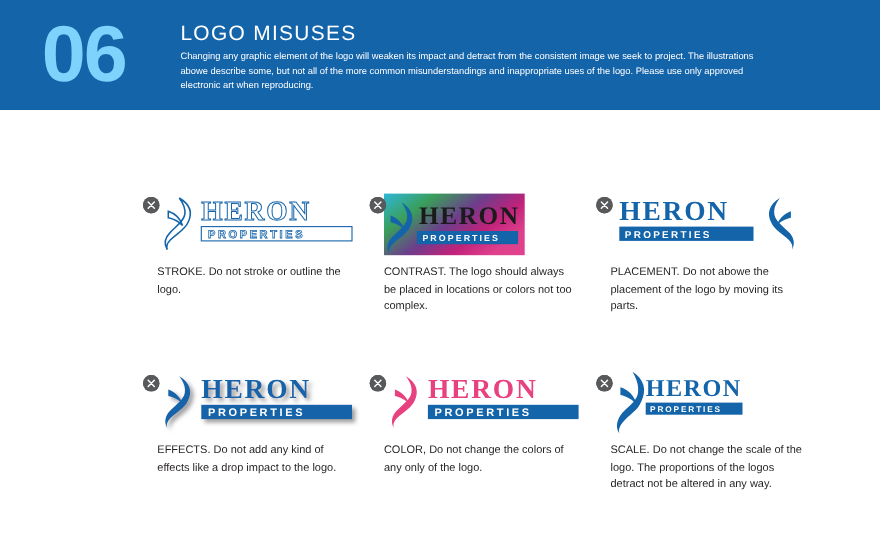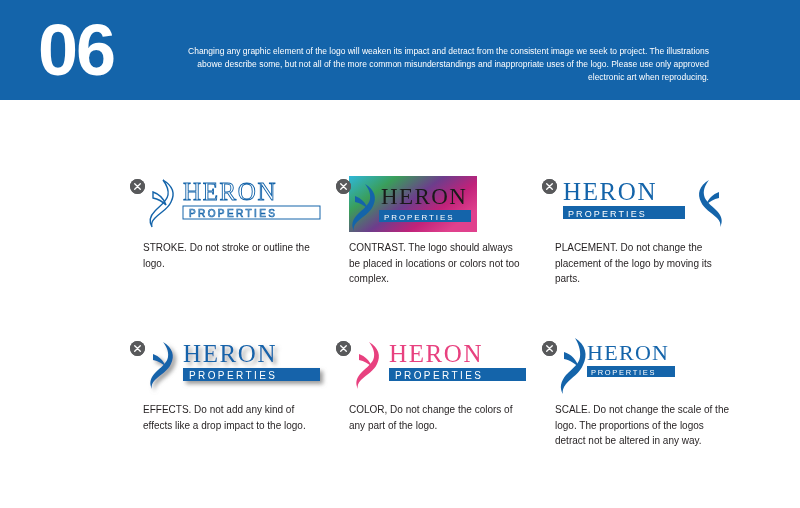--- a/index.html
+++ b/index.html
@@ -25,42 +25,41 @@
     background: #1464aa;
     color: #ffffff;
   }
   .header-number {
     position: absolute;
     left: 38px;
     top: 14px;
     font-size: 72px;
     font-weight: bold;
     letter-spacing: -2px;
-    color: #ffffff;
+    color: #7dd3fc;
     line-height: 1;
     font-family: "Liberation Sans", sans-serif;
   }
   .header-title {
     position: absolute;
     left: 164px;
     top: 20px;
     font-size: 19px;
     letter-spacing: 1.2px;
     font-weight: normal;
     color: #ffffff;
   }
   .header-desc {
     position: absolute;
-    left: 181px;
+    left: 164px;
     top: 45px;
     width: 528px;
     font-size: 8.5px;
     line-height: 1.55;
     color: #ffffff;
-    text-align: right;
   }
 
   
   .grid {
     position: absolute;
     left: 0;
     top: 160px;
     width: 800px;
   }
   .row {
@@ -88,38 +87,40 @@
     z-index: 5;
   }
   .badge svg { display: block; }
 
   .logo-box {
     position: absolute;
     left: 12px;
     top: 12px;
     width: 190px;
     height: 62px;
+    font-weight: bold;
   }
   .logo-box svg { display: block; }
 
   .caption {
     position: absolute;
     left: 12px;
     top: 80px;
     width: 175px;
     font-size: 10px;
     line-height: 1.55;
     color: #231f20;
   }
 </style>
 </head>
 <body>
 
 <div class="header">
   <div class="header-number">06</div>
+  <div class="header-title">LOGO MISUSES</div>
   <div class="header-desc">Changing any graphic element of the logo will weaken its impact and detract from the consistent image we seek to project. The illustrations abowe describe some, but not all of the more common misunderstandings and inappropriate uses of the logo. Please use only approved electronic art when reproducing.</div>
 </div>
 
 <div class="grid">
 
   <div class="row">
 
     <div class="item col1">
       <div class="badge">
         <svg width="15" height="15" viewBox="0 0 15 15">
@@ -185,21 +186,21 @@
             <text x="8" y="28" font-family="Liberation Serif, serif" font-size="25" letter-spacing="1.6" fill="#1464aa">HERON</text>
             <rect x="8" y="34" width="122" height="13" fill="#1464aa"></rect>
             <text x="13" y="44.5" font-family="Liberation Sans, sans-serif" font-size="9" letter-spacing="2.1" fill="#ffffff">PROPERTIES</text>
             <g transform="translate(132,0)">
               <path d="M22 8 C12 14 10 22 14 30 C17 37 24 40 30 46 C33 49 34 52 33 55 C36 50 35 44 30 39 C24 33 18 29 17 23 C16 17 19 12 22 8 Z" fill="#1464aa"></path>
               <path d="M32 20 C26 22 21 27 19 33 C22 30 27 27 32 26 Z" fill="#1464aa"></path>
             </g>
           </g>
         </svg>
       </div>
-      <div class="caption">PLACEMENT. Do not change the placement of the logo by moving its parts.</div>
+      <div class="caption">PLACEMENT. Do not abowe the placement of the logo by moving its parts.</div>
     </div>
   </div>
 
   <div class="row" style="margin-top:22px;">
 
     <div class="item col1">
       <div class="badge">
         <svg width="15" height="15" viewBox="0 0 15 15">
           <circle cx="7.5" cy="7.5" r="7.5" fill="#58595b"></circle>
           <path d="M4.7 4.7 L10.3 10.3 M10.3 4.7 L4.7 10.3" stroke="#ffffff" stroke-width="1.3" stroke-linecap="round"></path>
@@ -235,21 +236,21 @@
         <svg width="190" height="62" viewBox="0 0 190 62">
           <g>
             <path d="M20 8 C30 14 32 22 28 30 C25 37 18 40 12 46 C9 49 8 52 9 55 C6 50 7 44 12 39 C18 33 24 29 25 23 C26 17 23 12 20 8 Z" fill="#e8417f"></path>
             <path d="M10 20 C16 22 21 27 23 33 C20 30 15 27 10 26 Z" fill="#e8417f"></path>
             <text x="40" y="28" font-family="Liberation Serif, serif" font-size="25" letter-spacing="1.6" fill="#e8417f">HERON</text>
             <rect x="40" y="34" width="137" height="13" fill="#1464aa"></rect>
             <text x="46" y="44.5" font-family="Liberation Sans, sans-serif" font-size="10" letter-spacing="2.4" fill="#ffffff">PROPERTIES</text>
           </g>
         </svg>
       </div>
-      <div class="caption">COLOR, Do not change the colors of any part of the logo.</div>
+      <div class="caption">COLOR, Do not change the colors of any only of the logo.</div>
     </div>
 
     <div class="item col3">
       <div class="badge">
         <svg width="15" height="15" viewBox="0 0 15 15">
           <circle cx="7.5" cy="7.5" r="7.5" fill="#58595b"></circle>
           <path d="M4.7 4.7 L10.3 10.3 M10.3 4.7 L4.7 10.3" stroke="#ffffff" stroke-width="1.3" stroke-linecap="round"></path>
         </svg>
       </div>
       <div class="logo-box">

